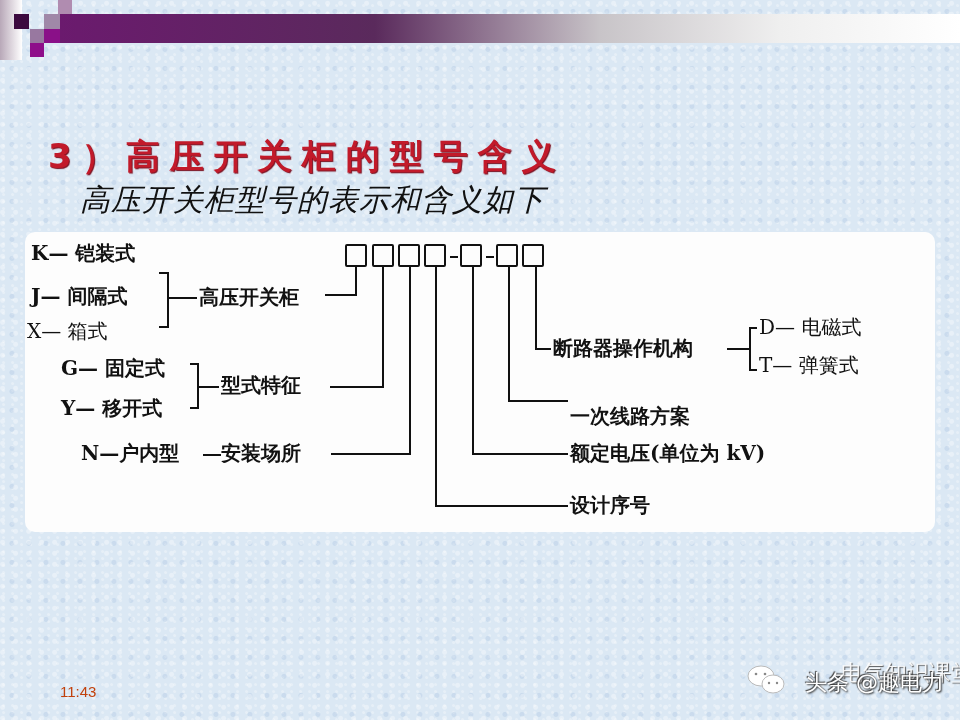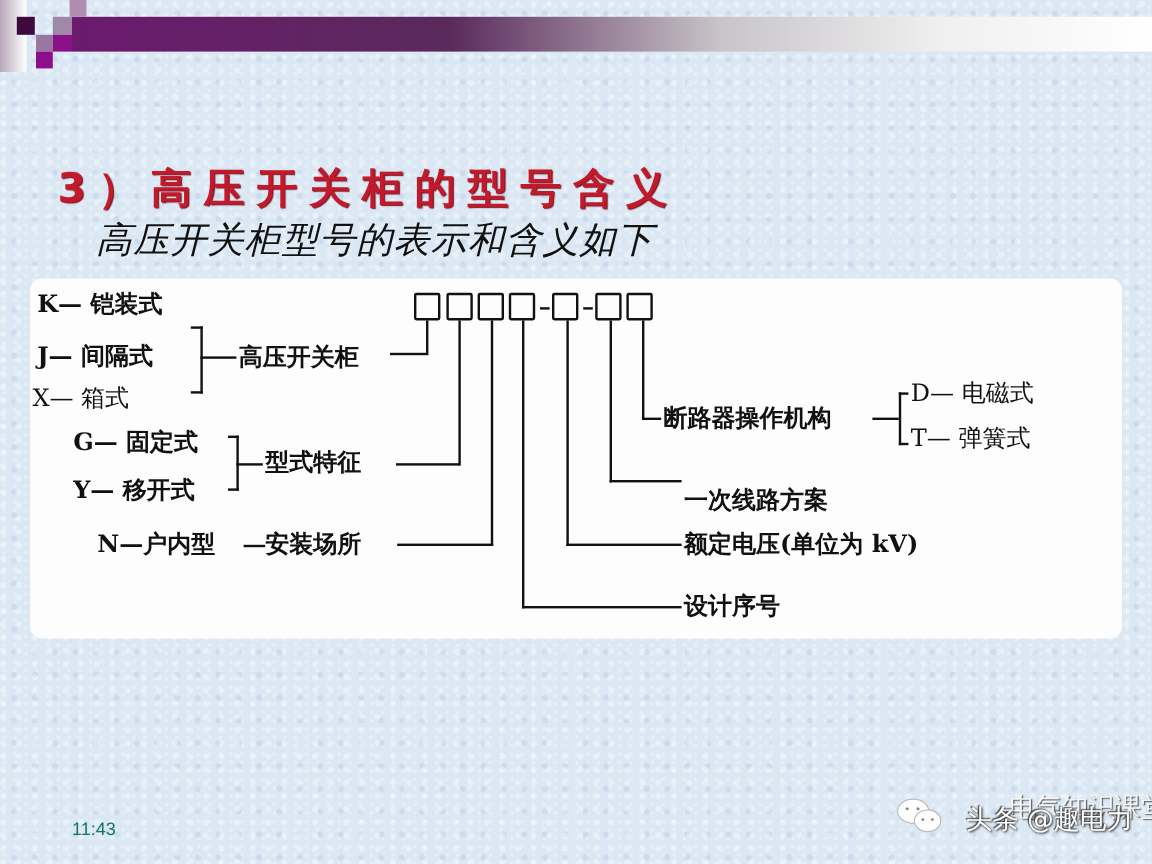--- a/index.html
+++ b/index.html
@@ -29,21 +29,21 @@
   }
   .panel {
     position:absolute; left:25px; top:232px; width:910px; height:300px; background:#fdfdfd;border-radius:10px;
   }
   .lbl { position:absolute; font-family:"DejaVu Serif", serif; font-weight:bold; font-size:20px; color:#111; white-space:nowrap; line-height:22px; }
   .lbl.thin { font-weight:normal; }
   .box { position:absolute; width:18px; height:19px; border:2px solid #111; border-radius:2px; }
   .dash { position:absolute; width:8px; height:2px; background:#111; }
   .vl { position:absolute; width:2px; background:#111; }
   .hl { position:absolute; height:2px; background:#111; }
-  .footer-time { position:absolute; left:60px; top:683px; font-family:"Liberation Sans", sans-serif; font-size:15px; color:#0f766e; }
+  .footer-time { position:absolute; left:60px; top:683px; font-family:"Liberation Sans", sans-serif; font-size:15px; color:#c2410c; }
   .wm { position:absolute; left:745px; top:662px; display:flex; align-items:center;gap:16px; }
   .wm-icon { width:44px; height:34px; position:relative; }
   .wm-text { position:relative; width:170px; height:36px; }
   .wm-t1, .wm-t2 { position:absolute; left:0; font-family:"DejaVu Sans", sans-serif; font-size:22px; color:#fff; white-space:nowrap; }
   .wm-t1 { top:-4px; left:36px; color:rgba(255,255,255,0.9); text-shadow:1px 1px 1px #555; }
   .wm-t2 { top:6px; color:#fff; text-shadow:1px 1px 2px #222, -1px -1px 1px #444; }
 </style>
 </head>
 <body>
 

